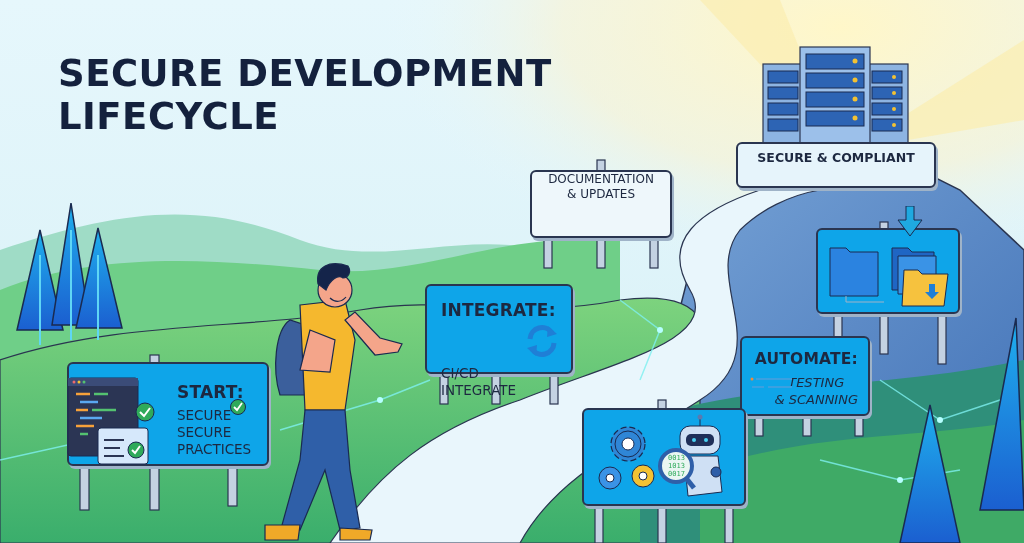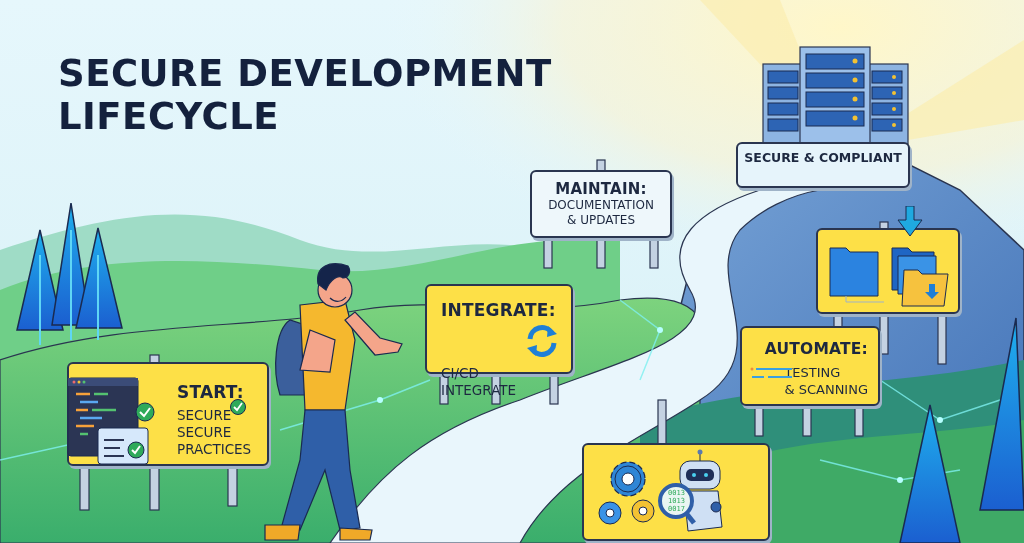--- a/index.html
+++ b/index.html
@@ -5,43 +5,43 @@
   * { box-sizing: border-box; margin: 0; padding: 0; }
   html, body { width: 1024px; height: 543px; overflow: hidden; }
   body { position: relative; font-family: "DejaVu Sans", sans-serif; background: #dff4fb; }
   .scene { position: absolute; inset: 0; width: 1024px; height: 543px; }
   .title {
     position: absolute; left: 58px; top: 52px;
     font-family: "DejaVu Sans", sans-serif; font-weight: bold;
     font-size: 37px; line-height: 43px; color: #14213d; letter-spacing: 0.5px;
   }
   .sign {
-    position: absolute; background: #fde047; border: 2px solid #2a3550;
+    position: absolute; background: #0ea5e9; border: 2px solid #2a3550;
     border-radius: 6px; box-shadow: 2px 3px 0 #9fb3c8;
     font-family: "DejaVu Sans", sans-serif; color: #1d2840;
   }
   .sign .head { font-weight: bold; font-size: 17px; letter-spacing: 0.2px; }
   .sign .sub { font-size: 13.5px; line-height: 17px; }
   .sign-start { left: 67px; top: 362px; width: 202px; height: 104px; }
   .sign-start .head { position: absolute; left: 108px; top: 18px; }
   .sign-start .sub { position: absolute; left: 108px; top: 43px; width: 90px; }
   .sign-integrate { left: 425px; top: 284px; width: 148px; height: 90px; }
   .sign-integrate .head { position: absolute; left: 14px; top: 14px; }
   .sign-integrate .sub { position: absolute; left: 14px; top: 42px; width: 80px; margin-top: 37px; }
   .sign-maintain { left: 530px; top: 170px; width: 142px; height: 68px; background: #eef7fb; text-align: center; }
   .sign-maintain .head { margin-top: 8px; font-size: 15px; }
   .sign-maintain .sub { font-size: 12px; line-height: 15px; }
   .sign-secure {
-    left: 736px; top: 142px; width: 174px; height: 46px; background: #e6f4fb;
+    left: 736px; top: 142px; width: 200px; height: 46px; background: #e6f4fb;
     text-align: center; font-weight: bold; font-size: 12.5px; line-height: 16px; padding-top: 6px;
   }
-  .sign-automate { left: 740px; top: 326px; width: 140px; height: 80px; }
+  .sign-automate { left: 740px; top: 336px; width: 130px; height: 80px; }
   .sign-automate .head { position: absolute; right: 10px; top: 12px; font-size: 15.5px; }
-  .sign-automate .sub { position: absolute; right: 10px; top: 36px; text-align: left; font-size: 13px; }
-  .sign-tools { left: 582px; top: 408px; width: 188px; height: 98px; margin-top: 35px; }
+  .sign-automate .sub { position: absolute; right: 10px; top: 36px; text-align: center; font-size: 13px; font-style: italic; }
+  .sign-tools { left: 582px; top: 408px; width: 164px; height: 98px; }
   .sign-folders { left: 816px; top: 228px; width: 144px; height: 86px; }
   .abs { position: absolute; }
 </style>
 </head>
 <body>
 
 <svg class="scene" viewBox="0 0 1024 543" xmlns="http://www.w3.org/2000/svg">
   <defs>
     <linearGradient id="sky" x1="0" y1="0" x2="0" y2="1">
       <stop offset="0" stop-color="#e6f7fc"></stop>
@@ -256,21 +256,20 @@
   </div>
   <svg class="abs" style="left:96px;top:36px;" width="38" height="38" viewBox="0 0 38 38">
     <path d="M7,17 A12,12 0 0 1 29,11" stroke="#1f7fd6" stroke-width="5" fill="none"></path>
     <polygon points="25,4 34,12 24,15" fill="#1f7fd6"></polygon>
     <path d="M31,21 A12,12 0 0 1 9,27" stroke="#1f7fd6" stroke-width="5" fill="none"></path>
     <polygon points="13,34 4,26 14,23" fill="#1f7fd6"></polygon>
   </svg>
 </div>
 
 <div class="sign sign-maintain">
-  <div class="head">MAINTAIN:</div>
   <div class="sub">DOCUMENTATION</div>
   <div class="sub">&amp; UPDATES</div>
 </div>
 
 <div class="sign sign-secure">
   <div>SECURE &amp; COMPLIANT</div>
 </div>
 <div class="abs" style="left:760px;top:40px;width:150px;height:104px;"></div>
 
 <div class="sign sign-folders">

